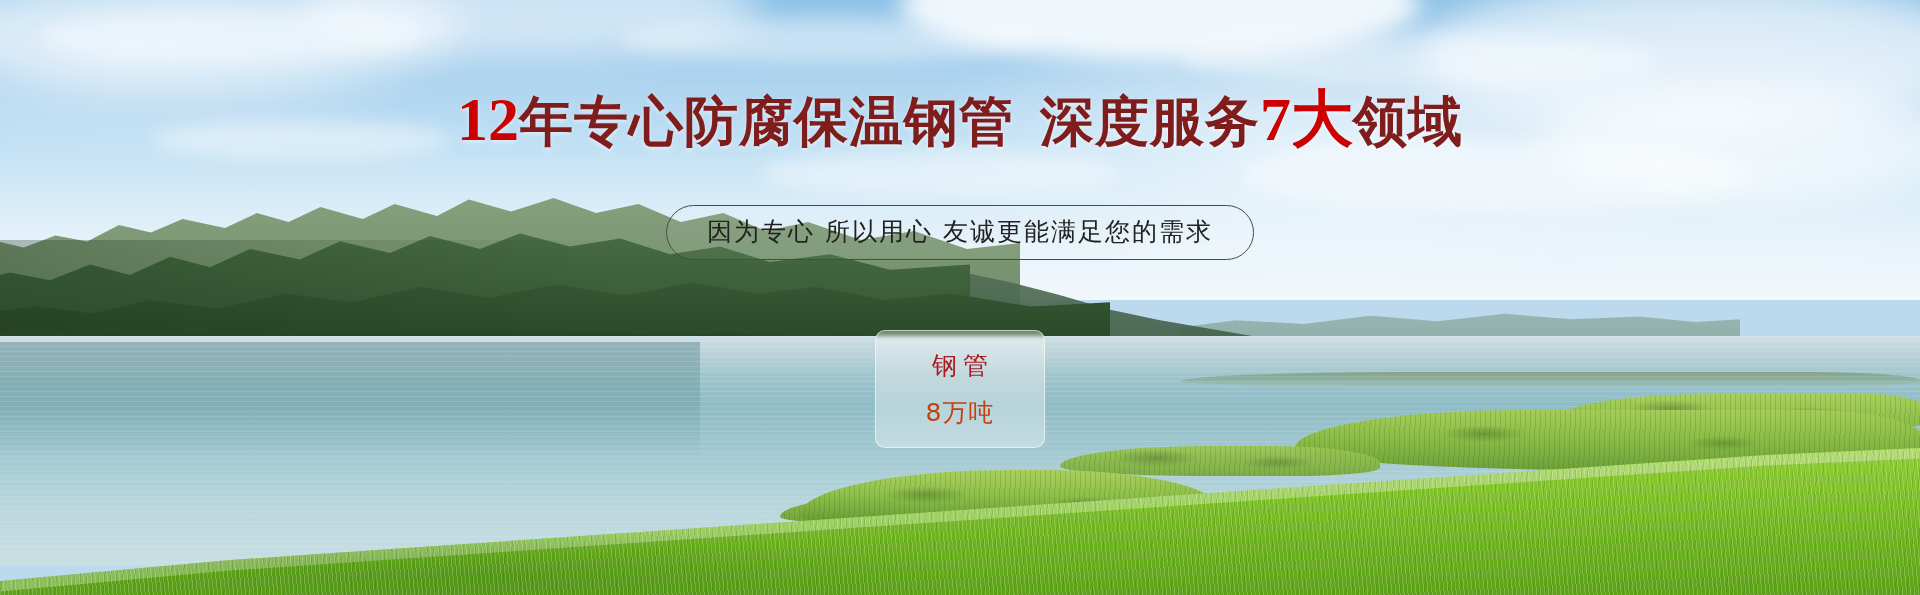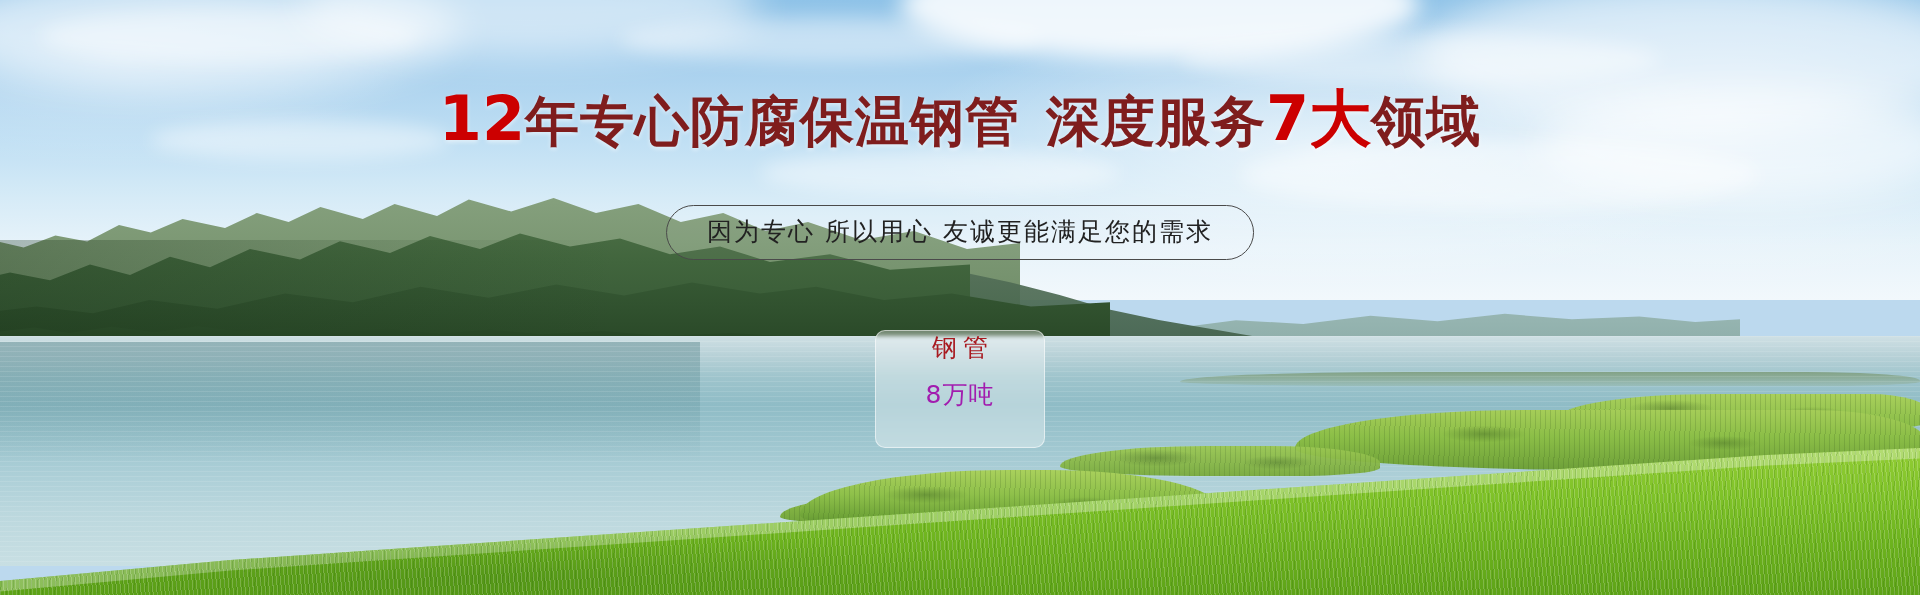--- a/index.html
+++ b/index.html
@@ -226,20 +226,21 @@
     letter-spacing:1px;
     line-height:62px;
     white-space:nowrap;
     color:#1a1a1a;
     text-shadow:0 2px 4px rgba(255,255,255,.55);
   }
   .headline .hl-red{
     color:#cc0000;
     font-size:62px;
     letter-spacing:0;
+    font-family:Liberation Serif, serif;
   }
   .headline .hl-dark{ color:#7f1d1d; }
   .headline .hl-gap{ display:inline-block; width:26px; }
 
   .subpill{
     position:absolute; left:50%; top:205px;
     transform:translateX(-50%);
     padding:9px 40px 11px;
     border:1.5px solid #4a4a4a;
     border-radius:30px;
@@ -256,35 +257,35 @@
     transform:translateX(-50%);
     display:flex; gap:10px;
   }
   .card{
     width:170px; height:118px;
     border-radius:10px;
     background:rgba(255,255,255,.34);
     border:1px solid rgba(255,255,255,.55);
     backdrop-filter:blur(2px);
     display:flex; flex-direction:column;
-    align-items:center; justify-content:flex-start;
+    align-items:center; justify-content:center;
     gap:14px;
   }
   .card-label{
     font-family:"DejaVu Sans","Liberation Sans",sans-serif;
     font-size:25px; font-weight:normal;
     letter-spacing:6px; text-indent:6px;
     color:#a81a20;
     white-space:nowrap;
   }
   .card-value{
     font-family:"DejaVu Sans","Liberation Sans",sans-serif;
     font-size:25px; font-weight:normal;
     letter-spacing:1px;
-    color:#a21caf;
+    color:#c2410c;
     white-space:nowrap;
   }
   .card-value sup{ font-size:15px; vertical-align:super; }
 </style>
 </head>
 <body>
 
 <div class="banner">
 
   <div class="sky"></div>

